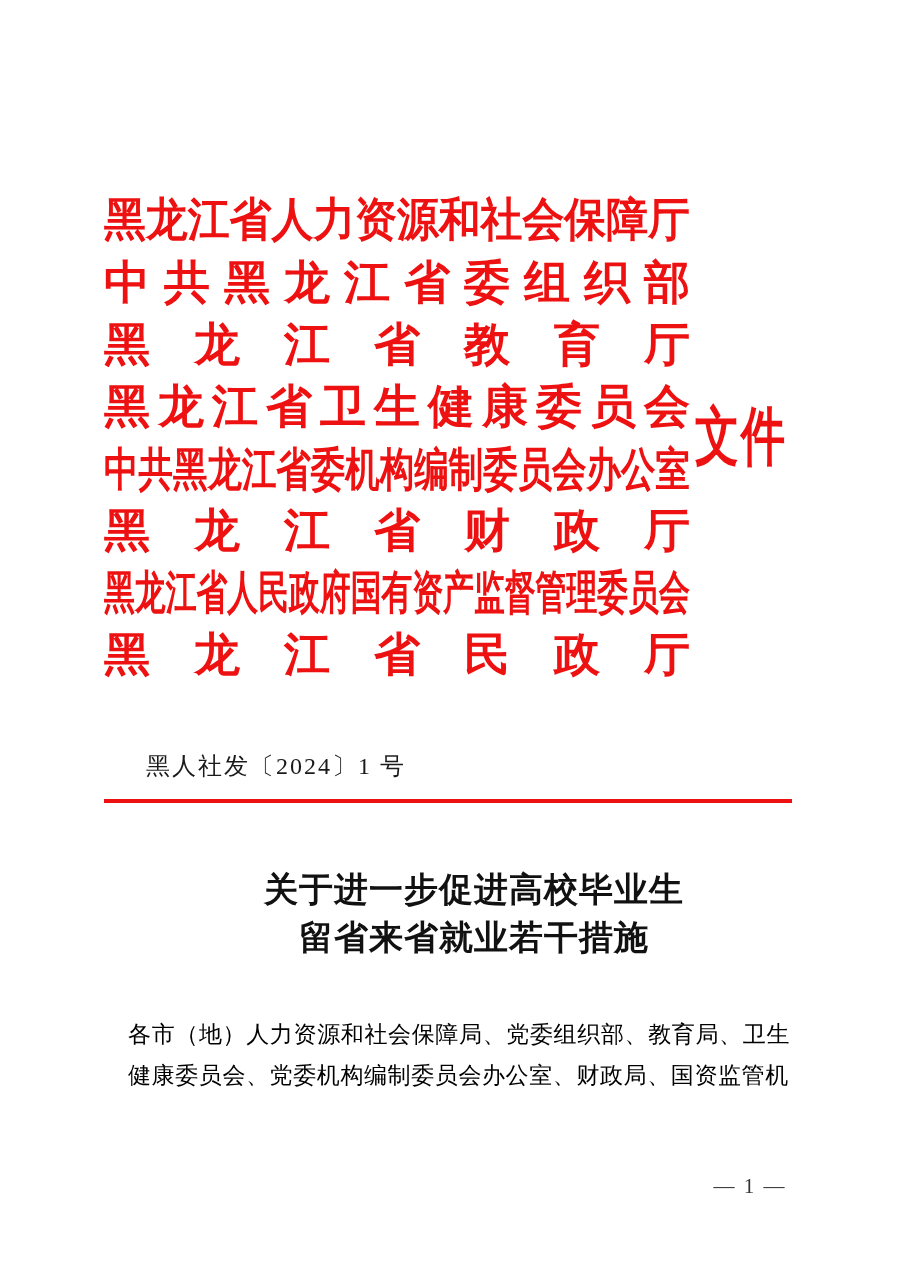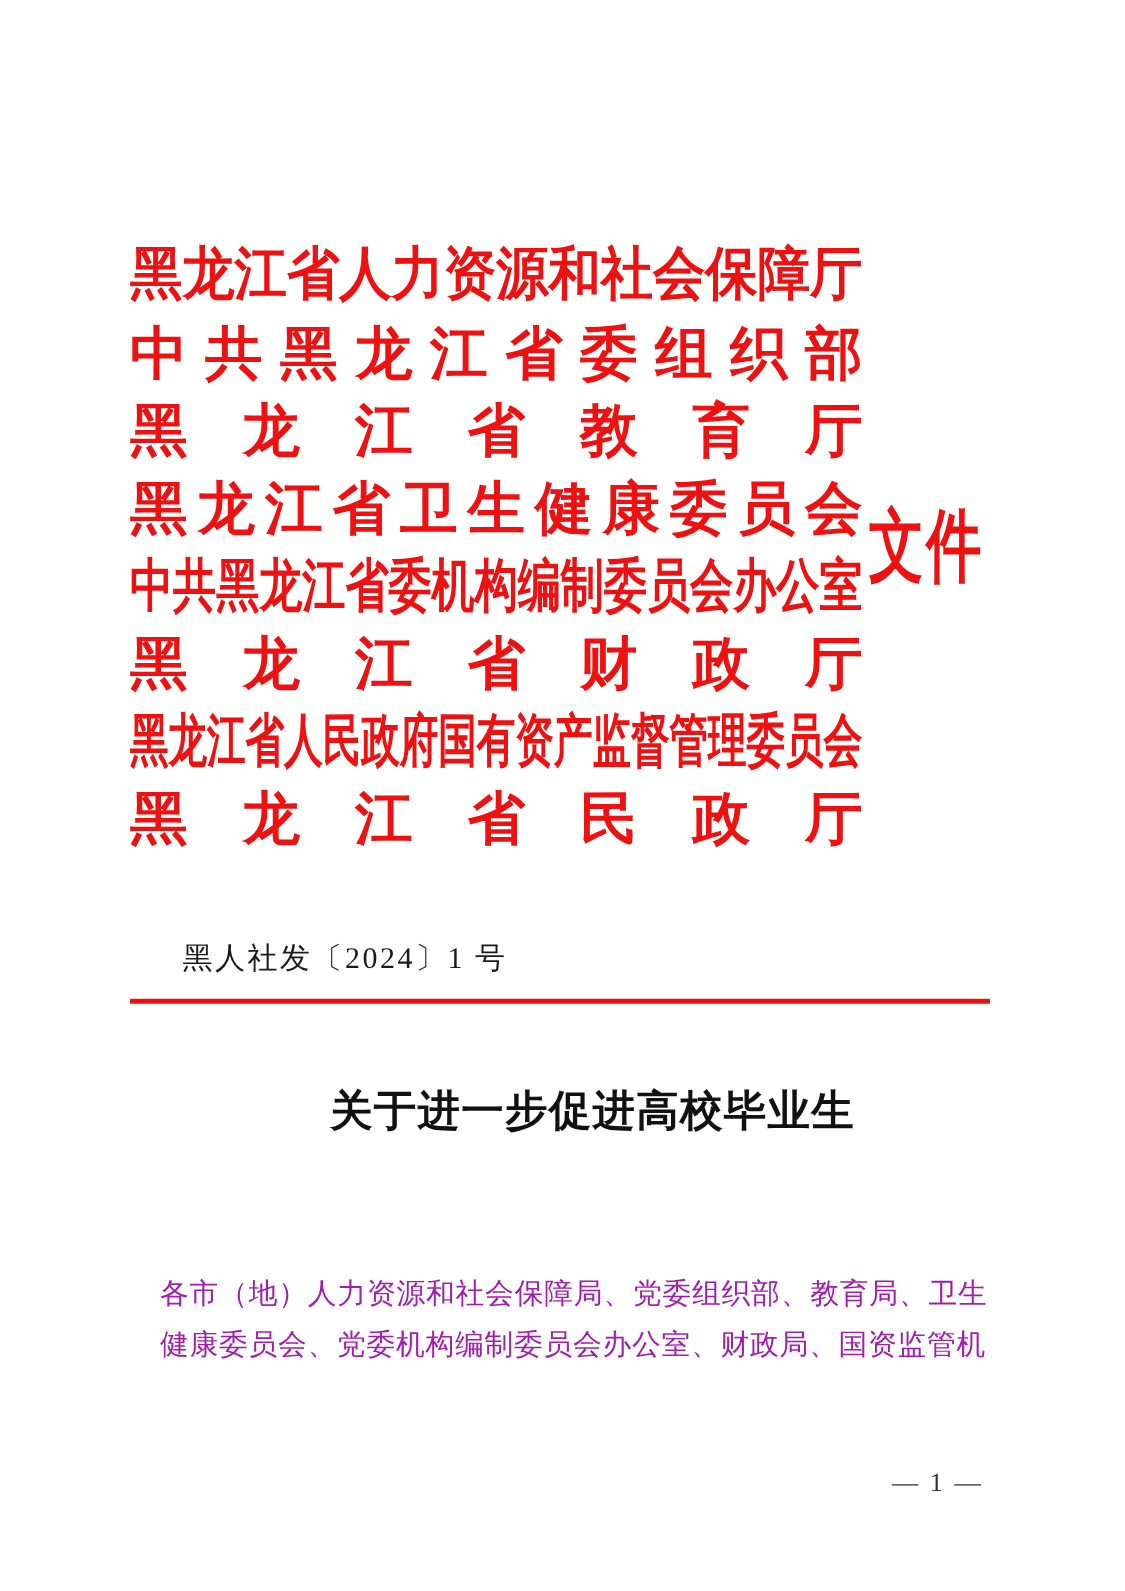--- a/index.html
+++ b/index.html
@@ -83,21 +83,21 @@
   
   .body-text {
     position: absolute;
     top: 1014px;
     left: 128px;
     width: 662px;
     font-size: 23px;
     line-height: 41px;
     letter-spacing: 0.6px;
     text-align: justify;
-    color: #a21caf;
+    color: #000000;
   }
   
   .pagenum {
     position: absolute;
     top: 1174px;
     left: 700px;
     width: 100px;
     text-align: center;
     font-size: 21px;
     letter-spacing: 2px;
@@ -223,19 +223,20 @@
     </div>
     <div class="wenjian">文件</div>
   </header>
 
   <div class="docnum">黑人社发〔2024〕1 号</div>
 
   <hr class="redline">
 
   <h1 class="title">
     <span>关于进一步促进高校毕业生</span><br>
+    <span>留省来省就业若干措施</span>
   </h1>
 
   <p class="body-text">各市（地）人力资源和社会保障局、党委组织部、教育局、卫生健康委员会、党委机构编制委员会办公室、财政局、国资监管机</p>
 
   <div class="pagenum">— 1 —</div>
 
 </div>
 
 </body></html>

